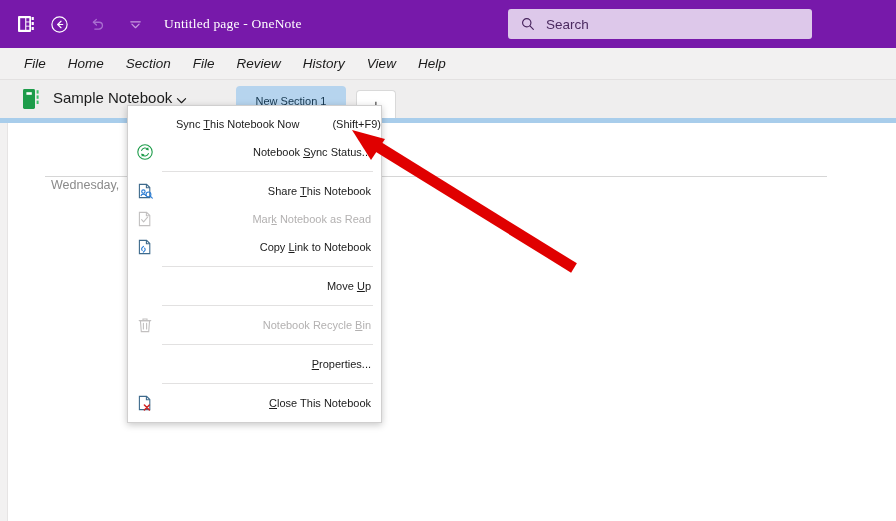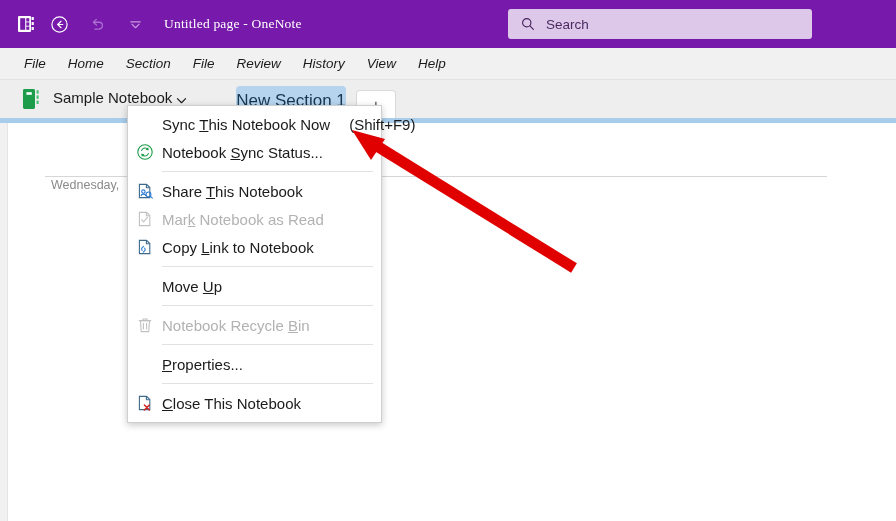--- a/index.html
+++ b/index.html
@@ -69,21 +69,21 @@
   .nb-name {
     position: absolute; left: 53px; top: 89px;
     font-size: 15px; color: #1b1b1b; white-space: nowrap;
   }
   .nb-caret {
     position: absolute; left: 175px; top: 93px; width: 13px; height: 13px; color:#1b1b1b;
   }
   .sec-tab {
     position: absolute; left: 236px; top: 86px; width: 110px; height: 32px;
     background: #b6d4ee; border-radius: 4px 4px 0 0;
-    font-size: 17px; color: #16374f; text-align: center; line-height: 30px;
+    font-size: 11px; color: #16374f; text-align: center; line-height: 30px;
     white-space: nowrap; overflow: hidden;
   }
   .sec-add {
     position: absolute; left: 356px; top: 90px; width: 40px; height: 28px;
     background: #ffffff; border: 1px solid #d9d9d9; border-bottom: none;
     border-radius: 4px 4px 0 0;
     display: flex; align-items: center; justify-content: center;
     font-size: 15px; color: #333;
   }
   .blue-rule {
@@ -113,21 +113,21 @@
   .ctx {
     position: absolute; left: 127px; top: 105px; width: 255px;
     background: #ffffff;
     border: 1px solid #d0cfcf;
     box-shadow: 0 2px 7px rgba(0,0,0,.22);
     padding: 4px 0 5px 0;
     z-index: 40;
   }
   .ctx-item {
     position: relative; height: 28px; display: flex; align-items: center;
-    font-size: 15px; color: #1b1b1b; white-space: nowrap;
+    font-size: 11px; color: #1b1b1b; white-space: nowrap; justify-content: space-between;
   }
   .ctx-item.disabled { color: #b3b1b1; }
   .ctx-ico {
     width: 34px; min-width: 34px; height: 28px;
     display: flex; align-items: center; justify-content: center;
   }
   .ctx-label { padding-right: 10px; }
   .ctx-label u { text-decoration: underline; text-underline-offset: 1px; }
   .ctx-sep { height: 1px; background: #e2e1e1; margin: 5px 8px 5px 34px; }
   .ctx-shortcut { margin-left: 9px; }

